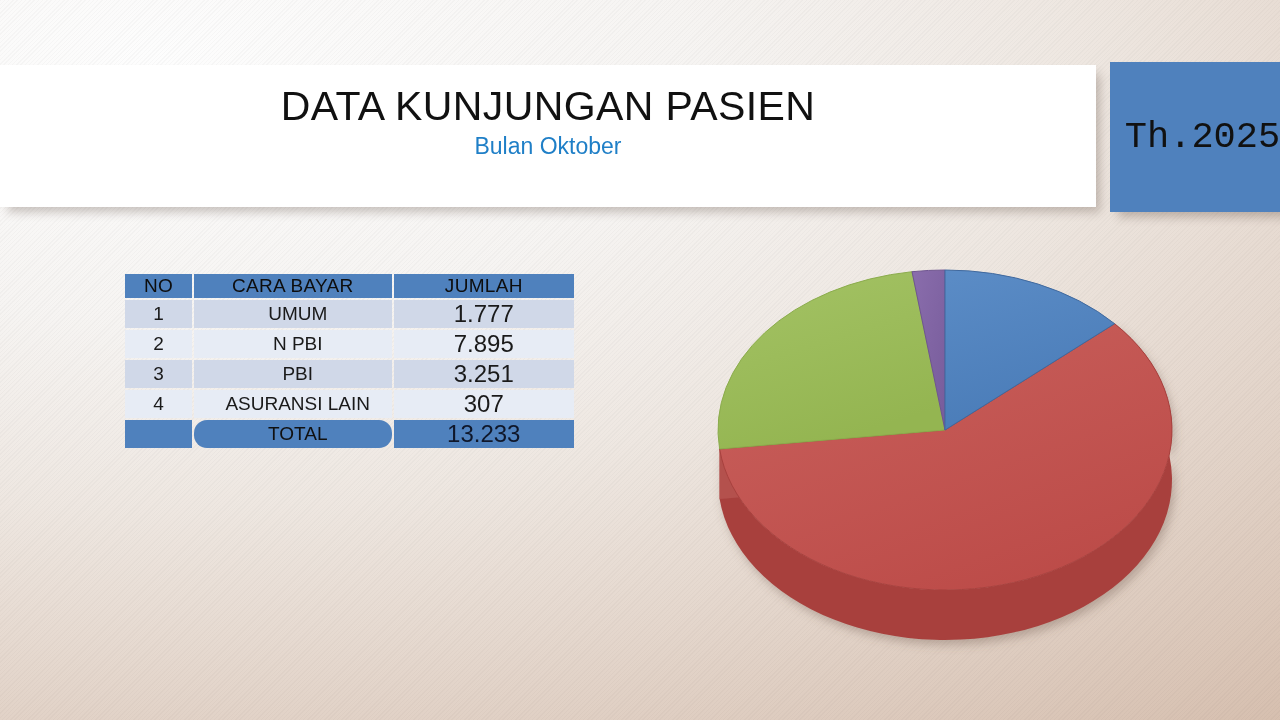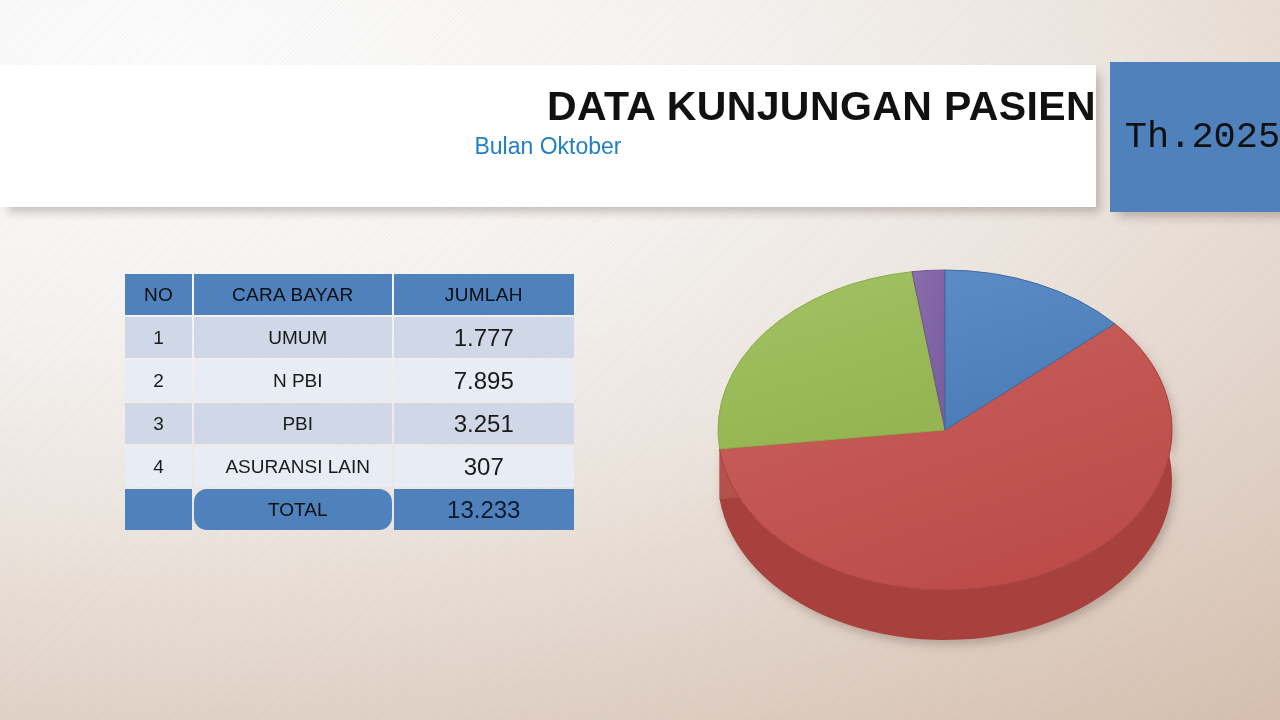--- a/index.html
+++ b/index.html
@@ -12,22 +12,22 @@
   }
 
   
   #title-banner{
     position:absolute;left:0;top:65px;width:1096px;height:142px;
     background:#ffffff;
     box-shadow:6px 7px 9px -2px rgba(90,70,60,0.30);
   }
   #title-main{
     position:absolute;left:0;right:0;top:18px;
-    text-align:right;
-    font-size:41px;font-weight:700;letter-spacing:0.4px;
+    text-align:center;
+    font-size:41px;font-weight:400;letter-spacing:0.4px;
     color:#111111;
     white-space:nowrap;
   }
   #title-sub{
     position:absolute;left:0;right:0;top:68px;
     text-align:center;
     font-size:23px;font-weight:400;
     color:#1F7FC7;
     white-space:nowrap;
   }
@@ -45,21 +45,21 @@
     font-family:Liberation Mono, monospace;
   }
 
   
   #data-table{
     position:absolute;left:123px;top:272px;width:453px;
     border-collapse:separate;border-spacing:2px 2px;
     table-layout:fixed;
   }
   #data-table td,#data-table th{
-    padding:0;margin:0;height:41px;vertical-align:middle;
+    padding:0;margin:0;height:24px;vertical-align:middle;
     font-weight:400;
   }
   .col-no{width:66px;}
   .col-cara{width:195px;}
   .col-jml{width:178px;}
 
   .th-cell{
     background:#4F81BD;color:#0d0d0d;
     font-size:19px;font-weight:700;text-align:center;
     letter-spacing:0.3px;

